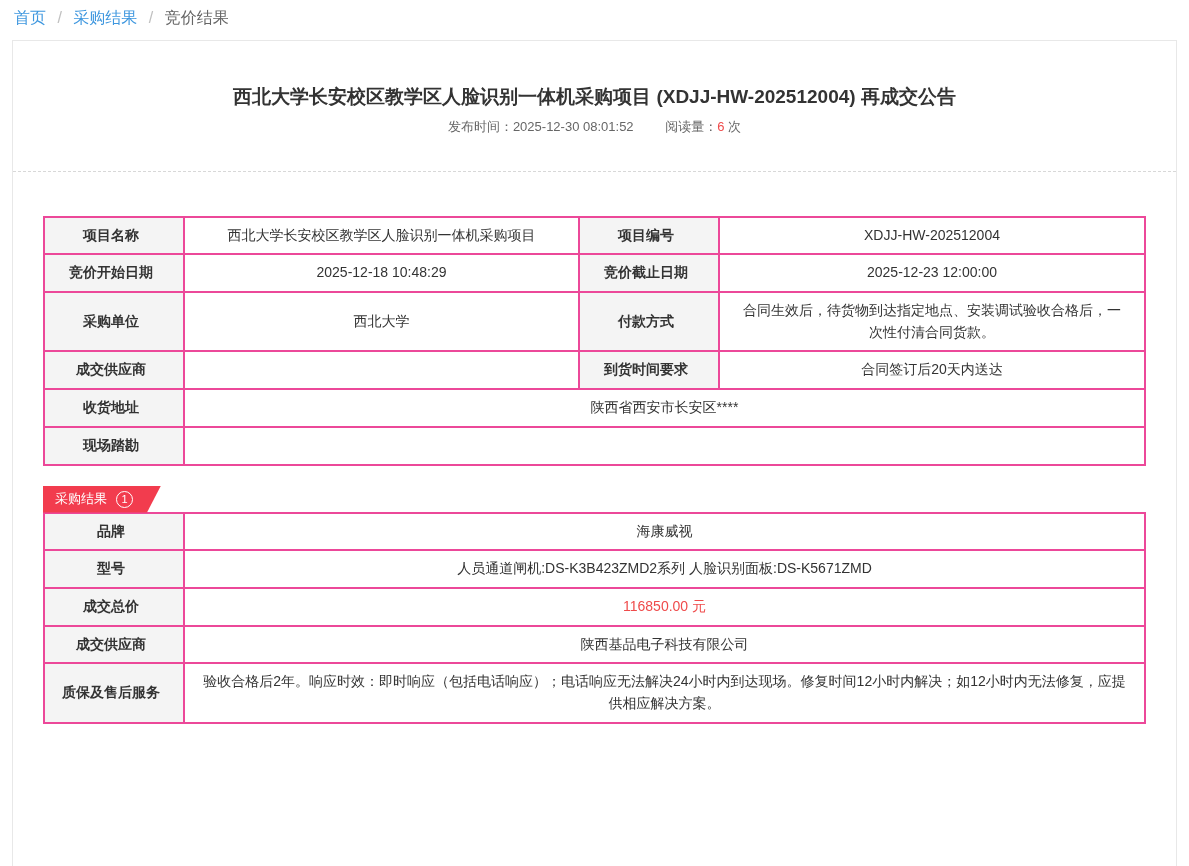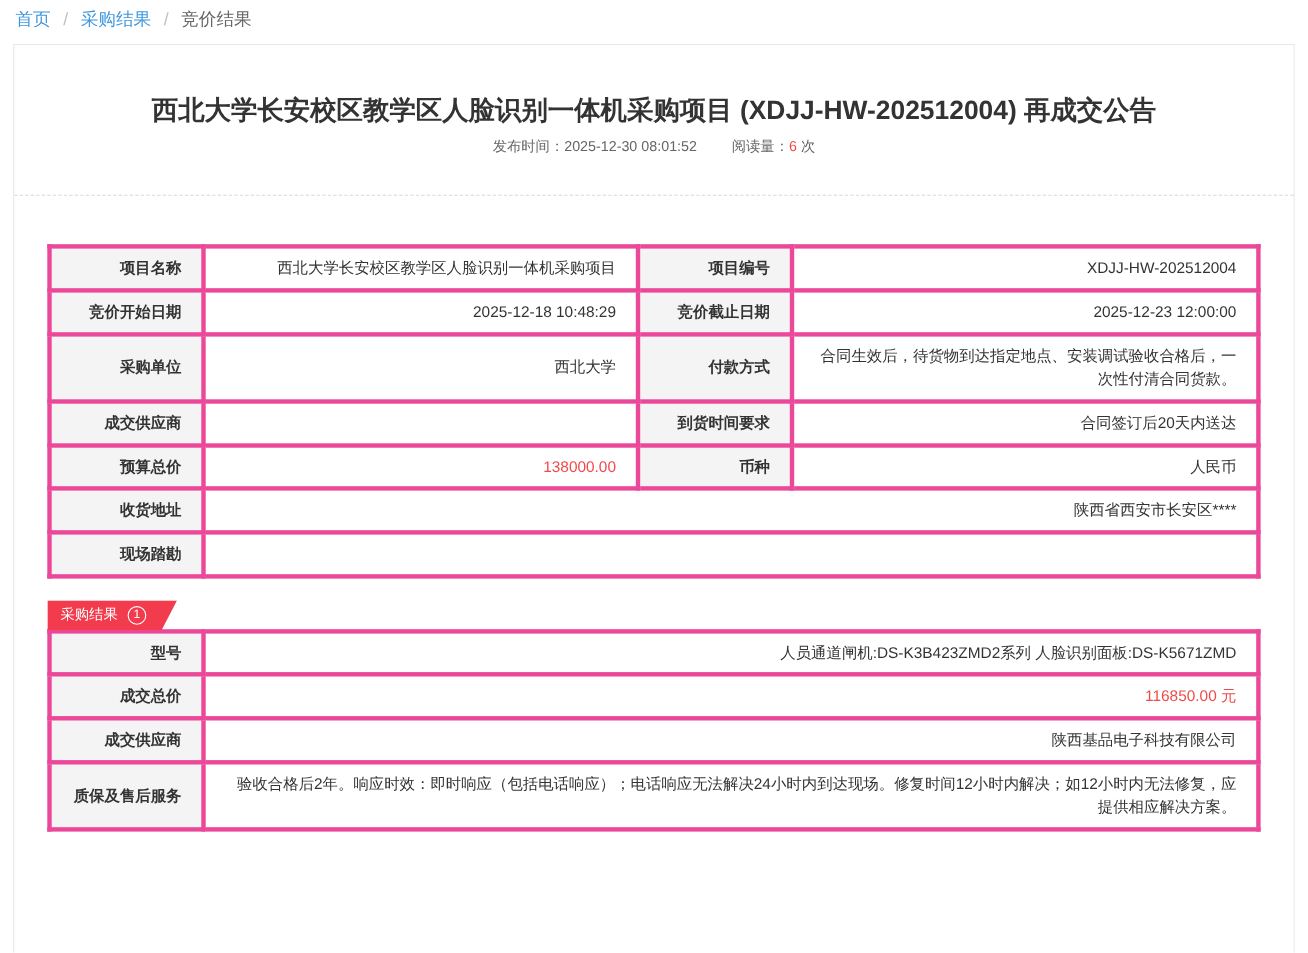--- a/index.html
+++ b/index.html
@@ -10,31 +10,31 @@
   
   .breadcrumb { padding:8px 0 0 14px; font-size:16px; color:#666; }
   .breadcrumb a { color:#3e97df; }
   .breadcrumb .sep { color:#c0c0c0; margin:0 7px; }
   .breadcrumb .current { color:#666; }
 
   
   .card { margin:11px 12px 0 12px; background:#fff; border:1px solid #e8e8e8; height:900px; }
 
   .card-header { text-align:center; padding:44px 40px 35px 40px; border-bottom:1px dashed #d8d8d8; }
-  .title { font-size:24px; font-weight:bold; color:#333; line-height:1.3; }
+  .title { font-size:19px; font-weight:bold; color:#333; line-height:1.3; }
   .meta { margin-top:8px; font-size:13px; color:#666; }
   .meta .seg { margin:0 14px; }
   .meta .red { color:#ef4b4b; }
 
   .content { padding:44px 30px 0 30px; }
 
   
   table { width:100%; border-collapse:collapse; font-size:14px; table-layout:fixed; }
-  td, th { border:4px solid #ec4899; padding:7px 18px; line-height:1.55; vertical-align:middle;
-    text-align:right; word-break:break-all; }
+  td, th { border:2px solid #ec4899; padding:7px 18px; line-height:1.55; vertical-align:middle;
+    text-align:center; word-break:break-all; }
   .lbl { background:#f4f4f4; font-weight:bold; padding-left:12px; width:140px; }
   .red-val { color:#ef4b4b; }
 
   .info-table .c-val1 { width:395px; }
   .info-table .c-lbl  { width:140px; }
   .info-table td { height:35px; }
 
   
   .ribbon-wrap { margin-top:20px; }
   .ribbon { display:inline-flex; align-items:center; height:27px; background:#f23c4e; color:#fff;
@@ -106,26 +106,20 @@
         <td class="lbl">付款方式</td>
         <td>合同生效后，待货物到达指定地点、安装调试验收合格后，一次性付清合同货款。</td>
       </tr>
       <tr>
         <td class="lbl">成交供应商</td>
         <td></td>
         <td class="lbl">到货时间要求</td>
         <td>合同签订后20天内送达</td>
       </tr>
       <tr>
-        <td class="lbl">预算总价</td>
-        <td class="red-val">138000.00</td>
-        <td class="lbl">币种</td>
-        <td>人民币</td>
-      </tr>
-      <tr>
         <td class="lbl">收货地址</td>
         <td colspan="3">陕西省西安市长安区****</td>
       </tr>
       <tr>
         <td class="lbl">现场踏勘</td>
         <td colspan="3"></td>
       </tr>
     </tbody>
       </table>
 
@@ -136,20 +130,24 @@
       </div>
     </div>
 
 
     <table class="detail-table">
       <colgroup>
           <col class="c-lbl">
           <col>
         </colgroup>
       <tbody>
+          <tr>
+        <td class="lbl">品牌</td>
+        <td>海康威视</td>
+      </tr>
       <tr>
         <td class="lbl">型号</td>
         <td>人员通道闸机:DS-K3B423ZMD2系列 人脸识别面板:DS-K5671ZMD</td>
       </tr>
       <tr>
         <td class="lbl">成交总价</td>
         <td class="red-val">116850.00 元</td>
       </tr>
       <tr>
         <td class="lbl">成交供应商</td>

